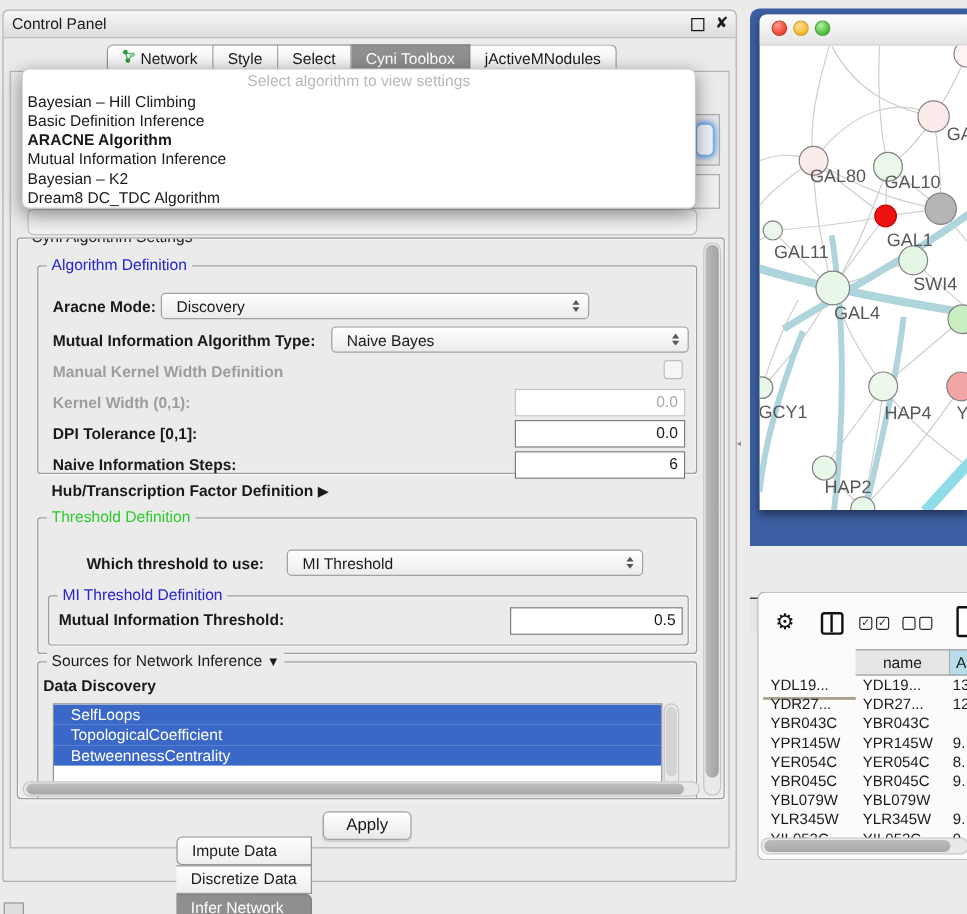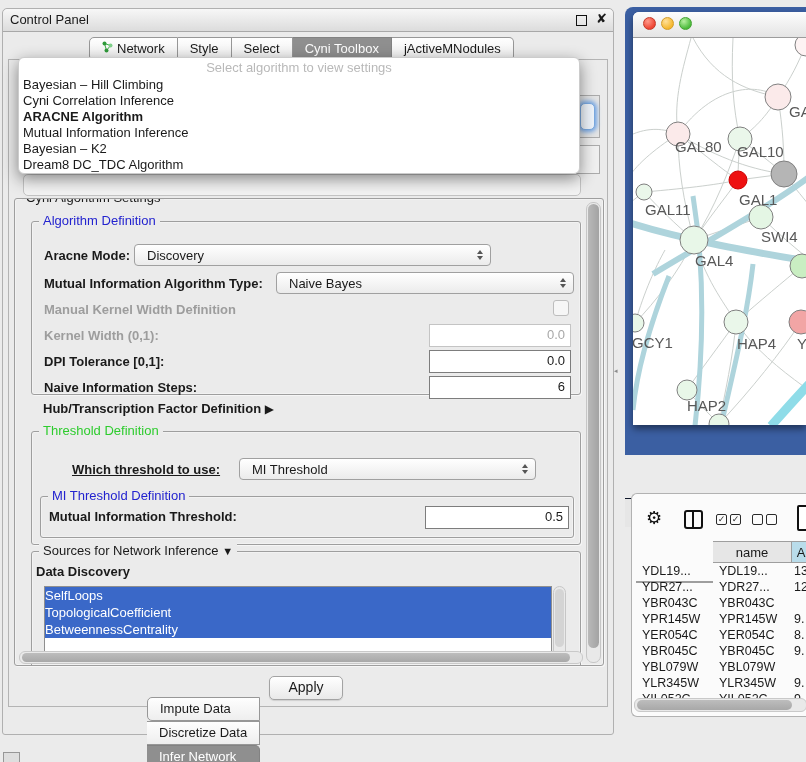--- a/index.html
+++ b/index.html
@@ -53,21 +53,21 @@
   .popup .ph{height:17px;text-align:center;color:#b9b9b9;font-size:13px;padding-top:2px;}
   .popup .it{height:16px;line-height:16px;font-size:13px;padding-left:4px;white-space:nowrap;}
   .popup .it.b{font-weight:bold;}
   
   .sliver1{left:576px;top:95px;width:22px;height:41px;border:1px solid #ababab;background:#e4e4e4;z-index:30;}
   .sliver-blue{position:absolute;left:3px;top:7px;width:13px;height:25px;border-radius:5px;
       background:#eef4fb;border:1px solid #7aa9e0;box-shadow:0 0 4px 2px #74a7e6;}
   .sliver2{left:576px;top:145px;width:22px;height:27px;border:1px solid #ababab;background:#f0f0f0;z-index:30;}
   
   .attr-list{position:absolute;background:#fff;border:1px solid #8f8f8f;overflow:hidden;}
-  .attr-it{height:17px;line-height:17px;background:#3a68c8;color:#fff;font-size:13px;padding-left:0;white-space:nowrap;}
+  .attr-it{height:17px;line-height:17px;background:#3a68c8;color:#fff;font-size:13px;padding-left:14px;white-space:nowrap;}
   
   .btn{position:absolute;height:22px;border:1px solid #a3a3a3;border-radius:5px;
       background:linear-gradient(#ffffff,#e9e9e9);font-size:14px;text-align:center;line-height:21px;
       box-shadow:0 1px 1px rgba(0,0,0,.12);}
   
   .net-frame{left:625px;top:7px;width:181px;height:448px;background:#3b5fa2;border-top-left-radius:8px;z-index:5;}
   .net-win{position:absolute;left:8px;top:5px;width:173px;height:413px;background:#fff;
       border-top-left-radius:6px;box-shadow:0 4px 7px rgba(0,0,0,.45);}
   .net-tb{position:absolute;left:0;top:0;width:100%;height:25px;border-top-left-radius:6px;
       background:linear-gradient(#fdfdfd,#e4e4e4);border-bottom:1px solid #9c9c9c;}
@@ -177,21 +177,21 @@
       </div>
 
       <span class="a" style="left:28px;top:202px;font-size:13px;font-weight:600;">
         <span>Hub/Transcription Factor Definition</span>
         <span style="font-size:12px;">▶</span>
       </span>
 
       <div class="grp" style="left:16px;top:232px;width:548px;height:112px;">
         <span class="gt green">Threshold Definition</span>
 
-        <span class="lbl" style="left:40px;top:30px;text-decoration:underline;">Which threshold to use:</span>
+        <span class="lbl" style="left:40px;top:30px;">Which threshold to use:</span>
         <div class="combo" style="left:207px;top:26px;width:297px;">
           <span>MI Threshold</span>
           <span class="arrows">
               <span class="tri-up"></span>
               <span class="tri-dn"></span>
             </span>
         </div>
 
         <div class="grp" style="left:8px;top:64px;width:532px;height:40px;">
           <span class="gt blue">MI Threshold Definition</span>
@@ -228,21 +228,21 @@
       <div class="tab">Impute Data</div>
       <div class="tab">Discretize Data</div>
       <div class="tab sel">Infer Network</div>
     </div>
 </div>
 
 <div class="a popup">
   <div class="ph">Select algorithm to view settings</div>
   <div>
       <div class="it">Bayesian – Hill Climbing</div>
-      <div class="it">Cyni Correlation Inference</div>
+      <div class="it">Basic Definition Inference</div>
       <div class="it b">ARACNE Algorithm</div>
       <div class="it">Mutual Information Inference</div>
       <div class="it">Bayesian – K2</div>
       <div class="it">Dream8 DC_TDC Algorithm</div>
     </div>
 </div>
 <div class="a sliver1">
   <span class="sliver-blue"></span>
 </div>
 <div class="a sliver2"></div>

